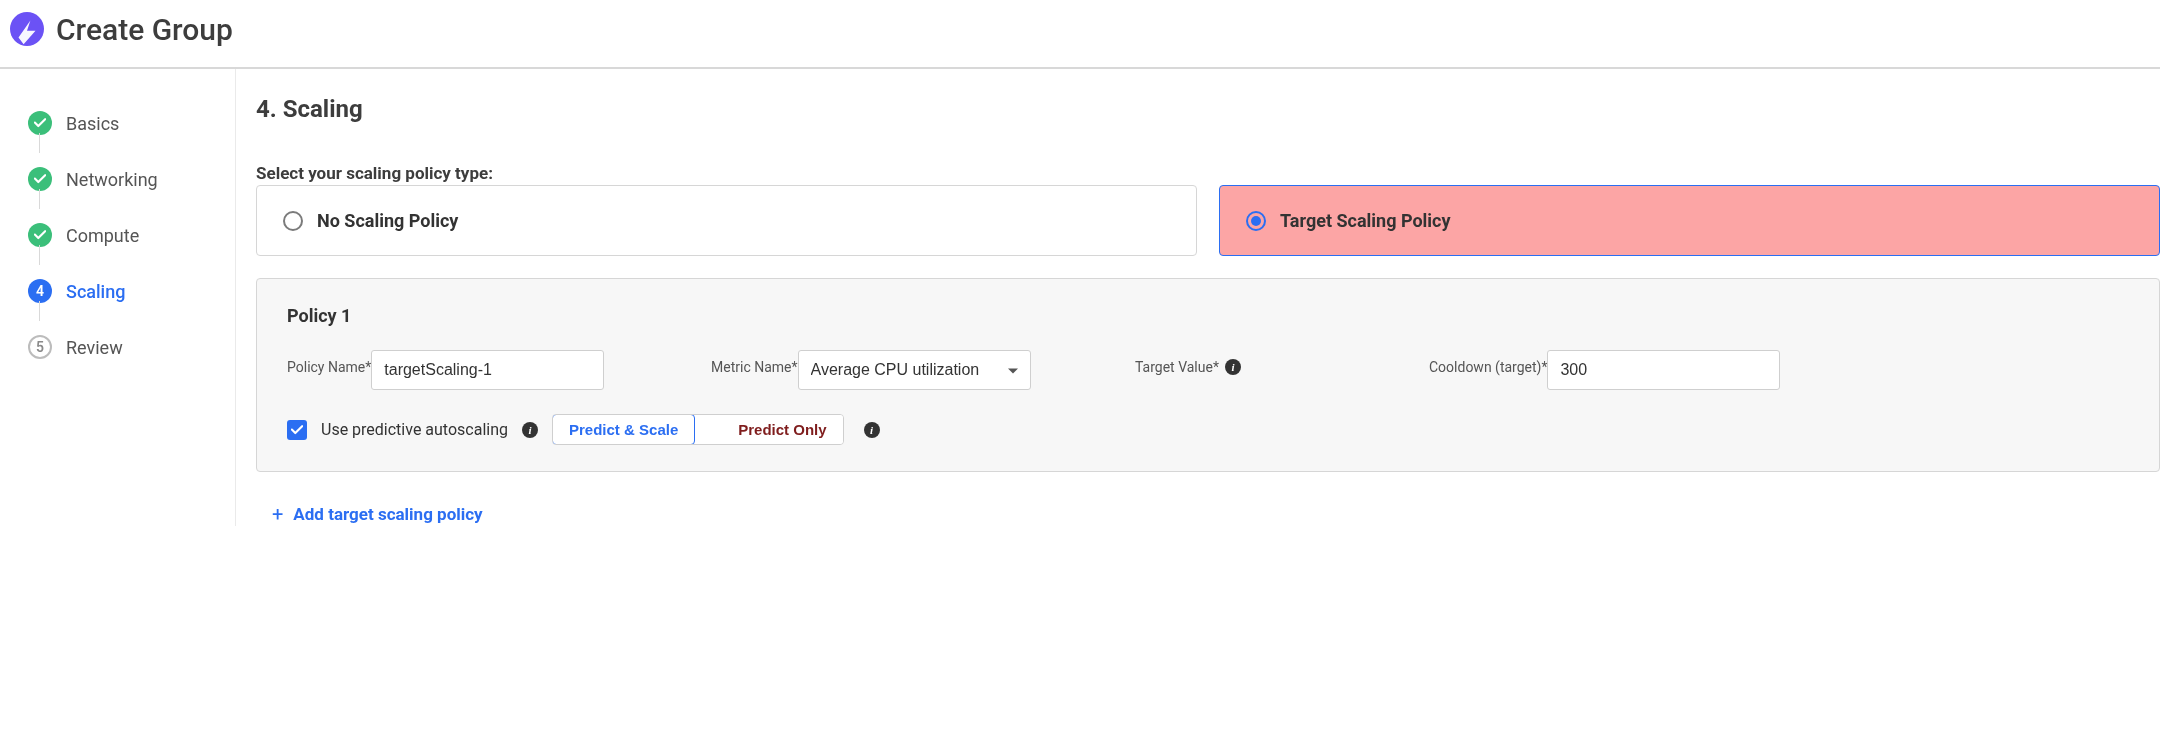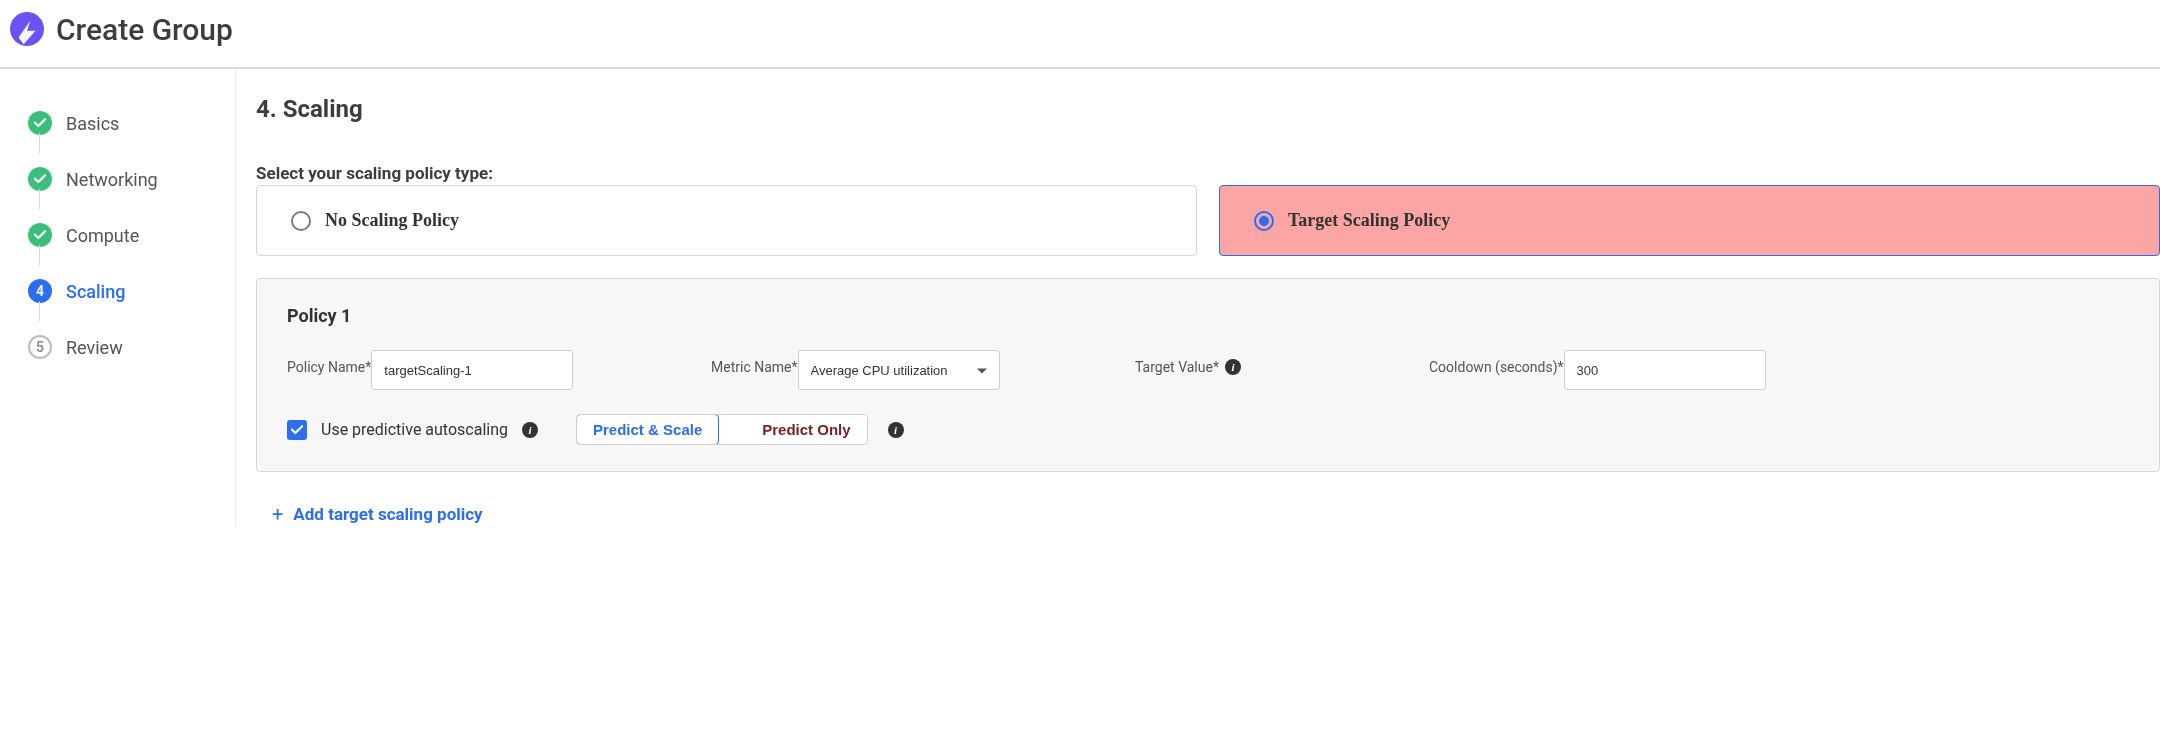--- a/index.html
+++ b/index.html
@@ -107,26 +107,25 @@
   
   .policy-type-row {
     display: flex;
     gap: 22px;
     margin-bottom: 22px;
   }
   .policy-card {
     flex: 1;
     border: 1px solid #d6d6d6;
     border-radius: 4px;
-    padding: 24px 34px;
+    padding: 24px 26px;
     display: flex;
     align-items: center;
     gap: 14px;
     cursor: pointer;
-    font-family: Liberation Serif, serif;
   }
   .policy-card.selected {
     border-color: #2b6ef2;
     background: #fca5a5;
   }
   .radio {
     width: 20px;
     height: 20px;
     border-radius: 50%;
     border: 2px solid #7b7b7b;
@@ -196,21 +195,21 @@
     align-items: center;
     justify-content: center;
     font-family: Georgia, serif;
   }
   .text-input, .select-input {
     height: 40px;
     border: 1px solid #cfcfcf;
     border-radius: 3px;
     background: #fff;
     padding: 0 12px;
-    font-size: 13px;
+    font-size: 16px;
     color: #333;
   }
   .select-wrap {
     position: relative;
   }
   .select-caret {
     position: absolute;
     right: 12px;
     top: 50%;
     transform: translateY(-50%);
@@ -235,21 +234,20 @@
   .checkbox svg { display:block; }
   .predictive-label {
     font-size: 16px;
     color: #333;
   }
   .toggle-group {
     display: flex;
     border: 1px solid #cfcfcf;
     border-radius: 4px;
     overflow: hidden;
-    margin-left: 24px;
   }
   .toggle-btn {
     padding: 6px 16px;
     font-size: 15px;
     font-weight: 600;
     background: #fff;
     border: none;
     cursor: pointer;
   }
   .toggle-btn.active {
@@ -372,21 +370,21 @@
             </span>
           </div>
         </div>
         <div class="form-group target">
           <label class="form-label">
             <span>Target Value*</span>
             <span class="info-icon">i</span>
           </label>
         </div>
         <div class="form-group cooldown">
-          <label class="form-label">Cooldown (seconds)*</label>
+          <label class="form-label">Cooldown (target)*</label>
           <input class="text-input" type="text" value="300" style="">
         </div>
       </div>
 
       <div class="predictive-row">
         <span class="checkbox">
           <svg width="12" height="10" viewBox="0 0 14 11">
               <path d="M1 5 L5 9 L13 1" stroke="#fff" stroke-width="2.5" fill="none" stroke-linecap="round" stroke-linejoin="round"></path>
             </svg>
         </span>

